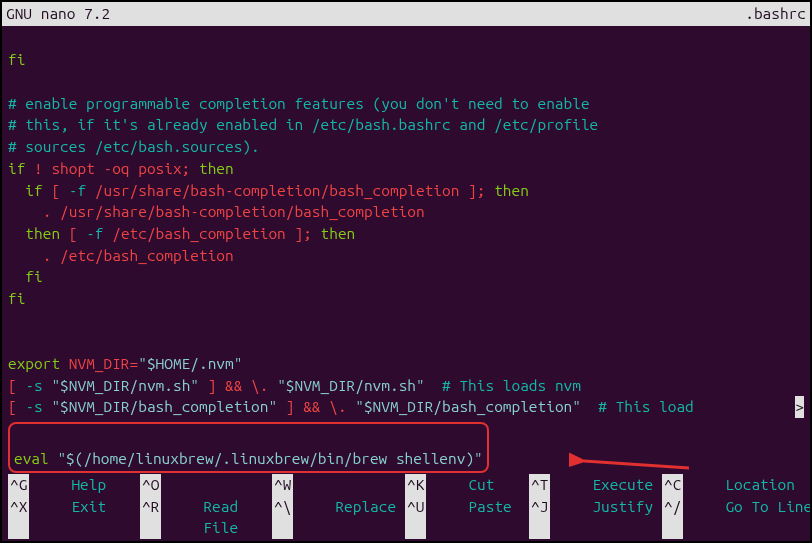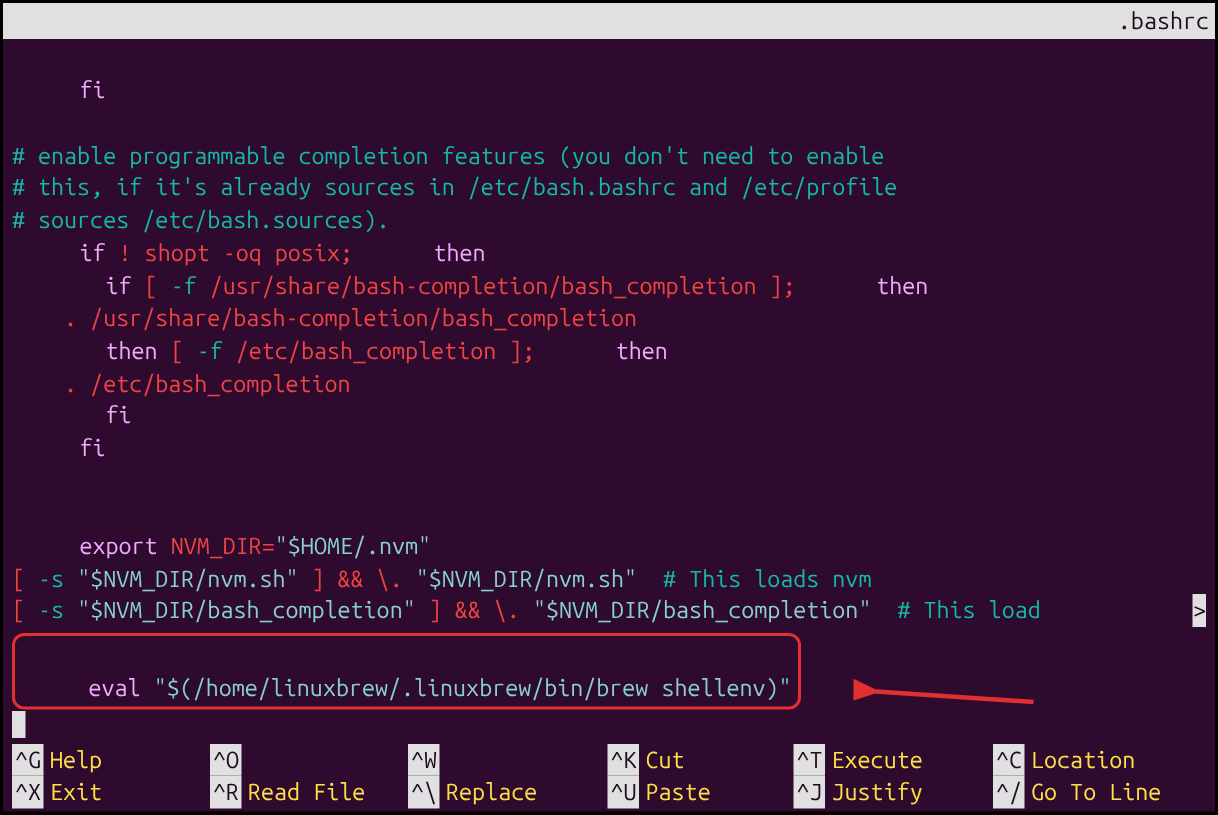--- a/index.html
+++ b/index.html
@@ -34,21 +34,21 @@
       flex: 0 0 auto;
     }
     .title-center {
       flex: 1;
       text-align: right;
     }
     .content {
       padding: 2px 6px 0 6px;
       white-space: pre;
     }
-    .kw { color: #f0abfc; margin-left: 45px; }
+    .kw { color: #84cc16; }
     .str { color: #88cfd0; }
     .cmt { color: #14b8a6; }
     .p { color: #ef4444; }
     .red-box {
       border: 2.5px solid #e03030;
       border-radius: 8px;
       padding: 2px 4px;
       display: inline-block;
       margin-top: 4px;
       text-align: right;
@@ -74,50 +74,52 @@
       flex: 0 0 auto;
       margin-right: 0;
       display: flex;
     }
     .key {
       background: #e0e0e0;
       color: #200a20;
       padding: 0 2px;
     }
     .label {
-      color: #fde047;
+      color: #14b8a6;
       padding-left: 4px;
       padding-right: 8px;
+      margin-left: 38px;
     }
     .trunc {
       background: #e0e0e0;
       color: #200a20;
       position: absolute;
       right: 6px;
     }
     .arrow {
       position: absolute;
       left: 567px;
       top: 446px;
       pointer-events: none;
     }
   </style>
 </head>
 <body>
 
 <div class="terminal">
   <div class="title-bar">
+    <span class="title-left">GNU nano 7.2</span>
     <span class="title-center">.bashrc</span>
   </div>
 
   <div class="content">
 <span class="kw">fi</span>
 
 <span class="cmt"># enable programmable completion features (you don't need to enable</span>
-<span class="cmt"># this, if it's already sources in /etc/bash.bashrc and /etc/profile</span>
+<span class="cmt"># this, if it's already enabled in /etc/bash.bashrc and /etc/profile</span>
 <span class="cmt"># sources /etc/bash.sources).</span>
 <span class="kw">if</span><span class="p"> ! shopt -oq posix; </span><span class="kw">then</span>
 <span class="kw">  if</span><span class="p"> [ </span><span class="cmt">-f</span><span class="p"> /usr/share/bash-completion/bash_completion ]; </span><span class="kw">then</span>
 <span class="p">    . /usr/share/bash-completion/bash_completion</span>
 <span class="kw">  then</span><span class="p"> [ </span><span class="cmt">-f</span><span class="p"> /etc/bash_completion ]; </span><span class="kw">then</span>
 <span class="p">    . /etc/bash_completion</span>
 <span class="kw">  fi</span>
 <span class="kw">fi</span>
 
 

